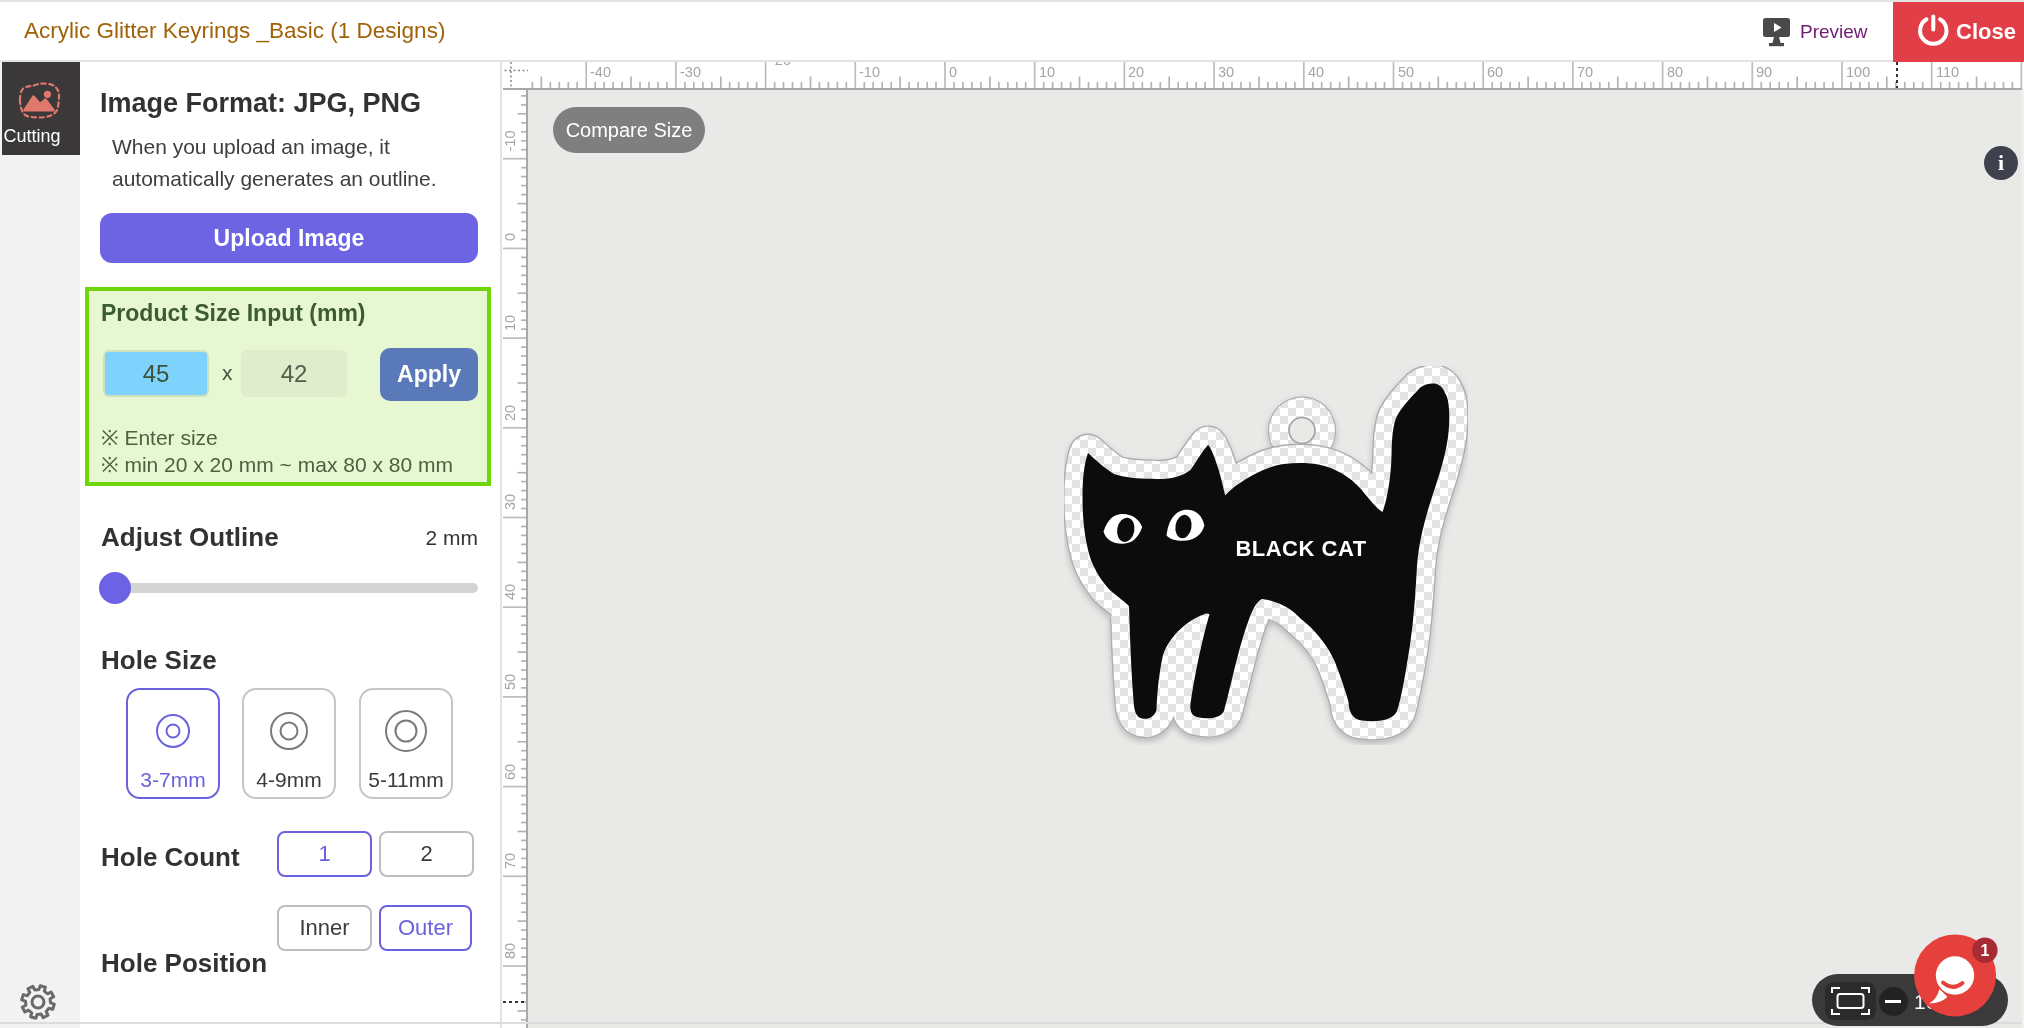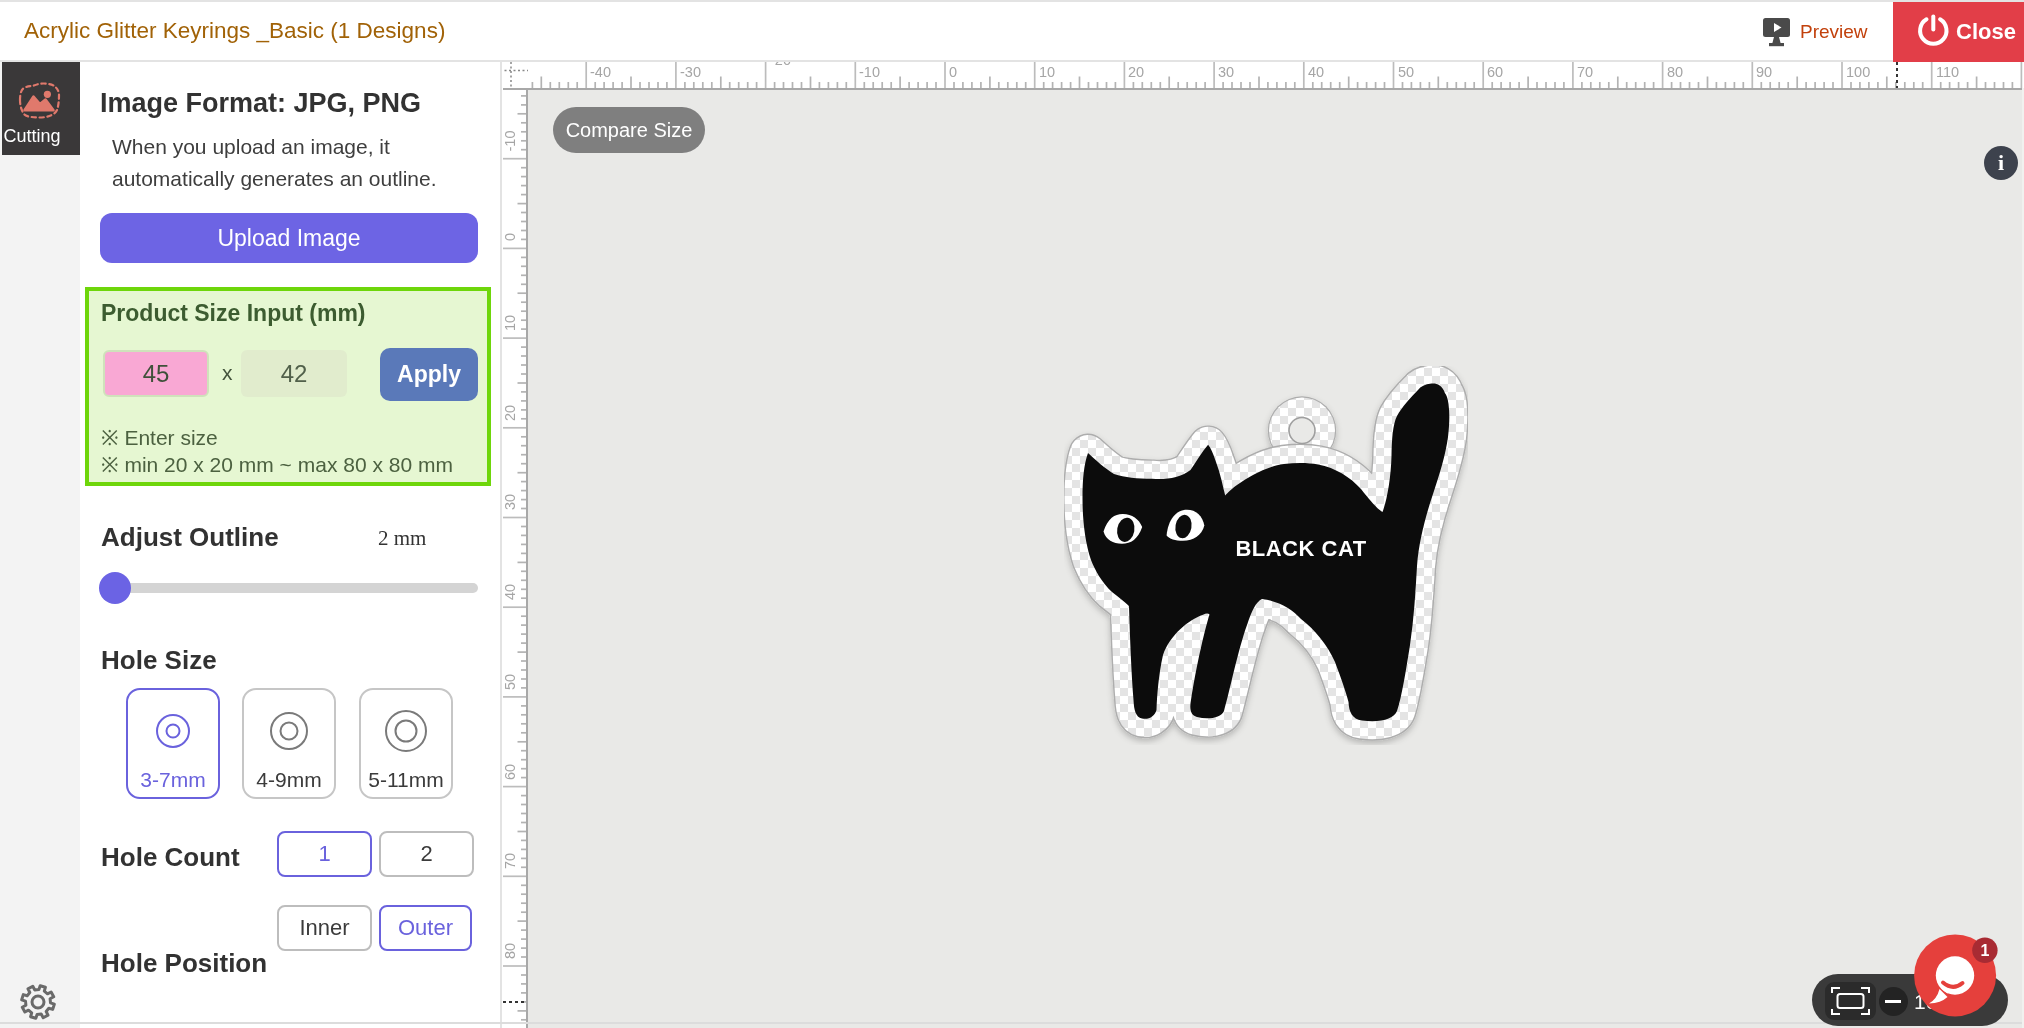--- a/index.html
+++ b/index.html
@@ -374,21 +374,21 @@
 
 <div class="abs" style="left:0;top:0;width:2024px;height:62px;background:#ffffff;border-bottom:2px solid #e3e3e3;"></div>
 <div class="abs" style="left:0;top:0;width:2024px;height:2px;background:#e3e3e3;"></div>
 <div class="abs" style="left:24px;top:18px;font-size:22.5px;color:#a16207;font-weight:400;">Acrylic Glitter Keyrings _Basic (1 Designs)</div>
 <svg class="abs" style="left:1762px;top:16px;" width="30" height="34">
 <rect x="1" y="2" width="27" height="19" rx="2.5" fill="#4a4a4a"></rect>
 <path d="M 12 7 l 7.5 4.5 l -7.5 4.5 z" fill="#fff"></path>
 <path d="M 12 21 l 5 0 l 1.6 6 l -8.2 0 z" fill="#4a4a4a"></path>
 <rect x="7" y="27" width="15" height="3.2" fill="#4a4a4a"></rect>
 </svg>
-<div class="abs" style="left:1800px;top:21px;font-size:19px;color:#c2410c;">Preview</div>
+<div class="abs" style="left:1800px;top:21px;font-size:19px;color:#701a75;">Preview</div>
 <div class="abs" style="left:1893px;top:2px;width:131px;height:60px;background:#e23e48;"></div>
 <svg class="abs" style="left:1916px;top:13px;" width="36" height="36">
 <path d="M 17.3 3.5 v 13" stroke="#fff" stroke-width="4" stroke-linecap="round" fill="none"></path>
 <path d="M 10.5 6.3 A 13.2 13.2 0 1 0 24.1 6.3" stroke="#fff" stroke-width="4" stroke-linecap="round" fill="none"></path>
 </svg>
 <div class="abs" style="left:1956px;top:19px;font-size:22px;color:#fff;font-weight:bold;">Close</div>
 
 <div class="abs" style="left:0;top:62px;width:80px;height:966px;background:#f3f3f3;"></div>
 <div class="abs" style="left:2px;top:62px;width:78px;height:93px;background:#3a3839;"></div>
 <svg class="abs" style="left:14px;top:76px;" width="52" height="46">
@@ -401,32 +401,32 @@
 <path d="M 54.3 24.2 L 52.7 29.4 L 48.8 28.3 L 46.2 31.5 L 48.0 35.1 L 43.2 37.7 L 41.2 34.1 L 37.1 34.5 L 35.8 38.3 L 30.6 36.7 L 31.7 32.8 L 28.5 30.2 L 24.9 32.0 L 22.3 27.2 L 25.9 25.2 L 25.5 21.1 L 21.7 19.8 L 23.3 14.6 L 27.2 15.7 L 29.8 12.5 L 28.0 8.9 L 32.8 6.3 L 34.8 9.9 L 38.9 9.5 L 40.2 5.7 L 45.4 7.3 L 44.3 11.2 L 47.5 13.8 L 51.1 12.0 L 53.7 16.8 L 50.1 18.8 L 50.5 22.9 Z" fill="none" stroke="#6a6a6a" stroke-width="3" stroke-linejoin="round"></path>
 <circle cx="38" cy="22" r="6" fill="none" stroke="#6a6a6a" stroke-width="3"></circle>
 </svg>
 
 <div class="abs" style="left:80px;top:62px;width:420px;height:966px;background:#ffffff;"></div>
 <div class="abs" style="left:500px;top:62px;width:2px;height:966px;background:#e3e3e3;"></div>
 
 <div class="abs hdg" style="left:100px;top:88px;font-size:27px;">Image Format: JPG, PNG</div>
 <div class="abs" style="left:112px;top:131px;width:400px;font-size:21px;line-height:32px;color:#3e3e3e;">When you upload an image, it<br>automatically generates an outline.</div>
 
-<div class="abs" style="left:100px;top:213px;width:378px;height:50px;border-radius:12px;background:#6d64e4;color:#fff;font-size:23px;font-weight:normal;text-align:center;line-height:50px;">Upload Image</div>
+<div class="abs" style="left:100px;top:213px;width:378px;height:50px;border-radius:12px;background:#6d64e4;color:#fff;font-size:23px;font-weight:bold;text-align:center;line-height:50px;">Upload Image</div>
 
 <div class="abs" style="left:85px;top:287px;width:406px;height:199px;background:#e6f7d2;border:4px solid #6ed60a;"></div>
 <div class="abs" style="left:101px;top:300px;font-size:23px;font-weight:bold;color:#3c5c30;">Product Size Input (mm)</div>
-<div class="abs" style="left:103px;top:350px;width:106px;height:47px;background:#f9a8d4;border:2px solid #cfe2bb;border-radius:6px;text-align:center;line-height:43px;font-size:24px;color:#3f513a;">45</div>
+<div class="abs" style="left:103px;top:350px;width:106px;height:47px;background:#7dd3fc;border:2px solid #cfe2bb;border-radius:6px;text-align:center;line-height:43px;font-size:24px;color:#3f513a;">45</div>
 <div class="abs" style="left:222px;top:361px;font-size:21px;color:#44543c;">x</div>
 <div class="abs" style="left:241px;top:350px;width:106px;height:47px;background:#e1eccd;border-radius:6px;text-align:center;line-height:47px;font-size:24px;color:#51604a;">42</div>
 <div class="abs" style="left:380px;top:348px;width:98px;height:53px;background:#5a79b9;border-radius:10px;color:#fff;font-size:23px;font-weight:bold;text-align:center;line-height:53px;">Apply</div>
 <div class="abs" style="left:101px;top:424px;font-size:21px;color:#4c6140;line-height:27px;">※ Enter size<br>※ min 20 x 20 mm ~ max 80 x 80 mm</div>
 
 <div class="abs hdg" style="left:101px;top:522px;">Adjust Outline</div>
-<div class="abs" style="left:378px;top:526px;width:100px;text-align:left;font-size:21px;color:#333;font-family:Liberation Serif, serif;">2 mm</div>
+<div class="abs" style="left:378px;top:526px;width:100px;text-align:right;font-size:21px;color:#333;">2 mm</div>
 <div class="abs" style="left:102px;top:583px;width:376px;height:10px;border-radius:5px;background:#d4d4d4;"></div>
 <div class="abs" style="left:99px;top:572px;width:32px;height:32px;border-radius:50%;background:#6b63e4;"></div>
 
 <div class="abs hdg" style="left:101px;top:645px;">Hole Size</div>
 <div class="abs" style="left:126px;top:688px;width:94px;height:111px;border:2.5px solid #6a62dd;border-radius:14px;"></div>
 <svg class="abs" style="left:126px;top:688px;" width="94" height="111">
 <circle cx="47" cy="43" r="16" fill="none" stroke="#6a62dd" stroke-width="2"></circle>
 <circle cx="47" cy="43" r="6.5" fill="none" stroke="#6a62dd" stroke-width="2"></circle>
 </svg>
 <div class="abs" style="left:126px;top:768px;width:94px;text-align:center;font-size:21px;color:#6a62dd;">3-7mm</div>

